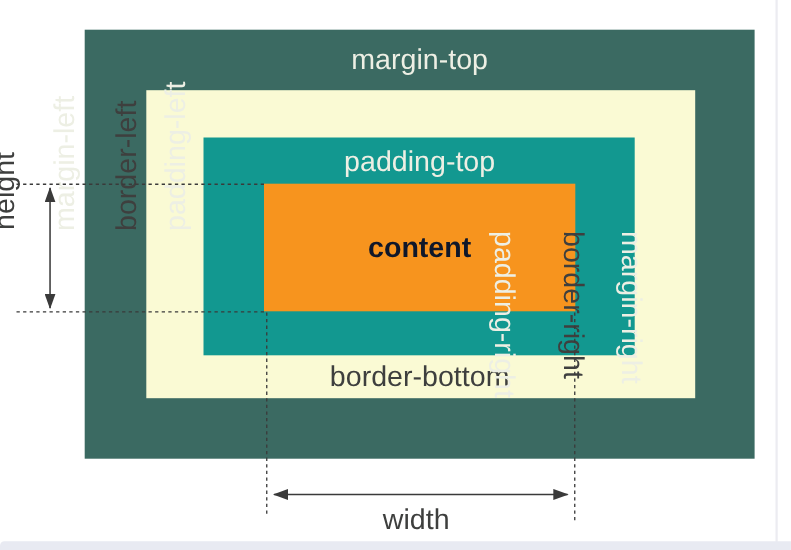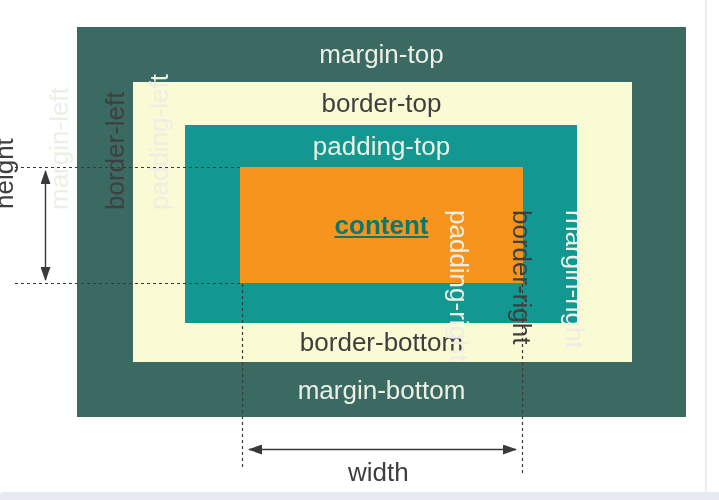--- a/index.html
+++ b/index.html
@@ -39,22 +39,21 @@
   .rot-ccw { transform: translate(-50%, -50%) rotate(-90deg); }
   .rot-cw  { transform: translate(-50%, -50%) rotate(90deg); }
   .rot-wrap {
     position: absolute;
     width: 0; height: 0;
   }
 
   .content-label {
     top: 210px;
     font-weight: bold;
-    color: #0f766e;
-    text-decoration: underline;
+    color: #0f172a;
   }
 
   .dim-label {
     position: absolute;
     font-size: 26px;
     color: #3E3F3E;
     white-space: nowrap;
   }
   #height-label-wrap { left: 24px; top: 224px; }
   #width-label { left: 348px; top: 457px; text-align: center; }
@@ -86,25 +85,23 @@
 <body>
 
 <div class="canvas">
 
   <div class="box margin-box" style="background-color: rgb(59, 106, 98);"></div>
   <div class="box border-box" style="background-color: rgb(250, 250, 212);"></div>
   <div class="box padding-box" style="background-color: rgb(18, 152, 144);"></div>
   <div class="box content-box" style="background-color: rgb(247, 148, 30);"></div>
 
   <div class="lbl h-center light" style="top:39px">margin-top</div>
-  <div class="lbl h-center dark" style="top:88px">border-top</div>
   <div class="lbl h-center light" style="top:131px">padding-top</div>
   <div class="lbl h-center content-label">content</div>
   <div class="lbl h-center dark" style="top:327px">border-bottom</div>
-  <div class="lbl h-center light" style="top:375px">margin-bottom</div>
 
   <div class="rot-wrap" style="left:105px; top:225px">
     <span class="lbl rot rot-ccw light">margin-left</span>
   </div>
   <div class="rot-wrap" style="left:159px; top:225px">
     <span class="lbl rot rot-ccw dark">border-left</span>
   </div>
   <div class="rot-wrap" style="left:212px; top:225px">
     <span class="lbl rot rot-ccw light">padding-left</span>
   </div>

